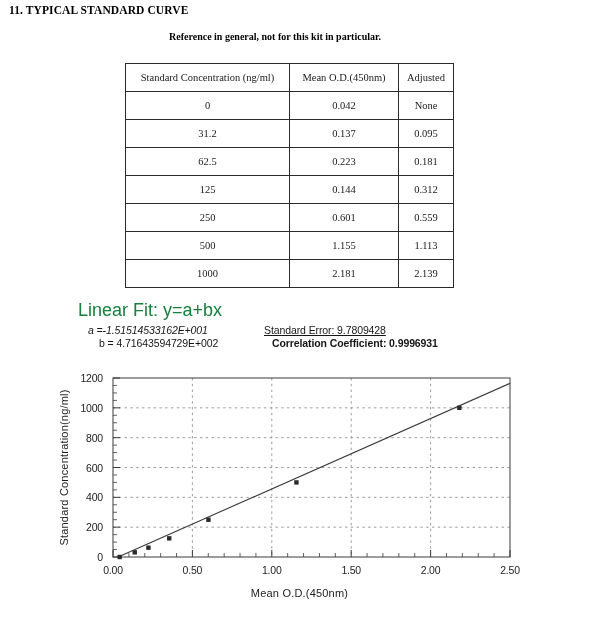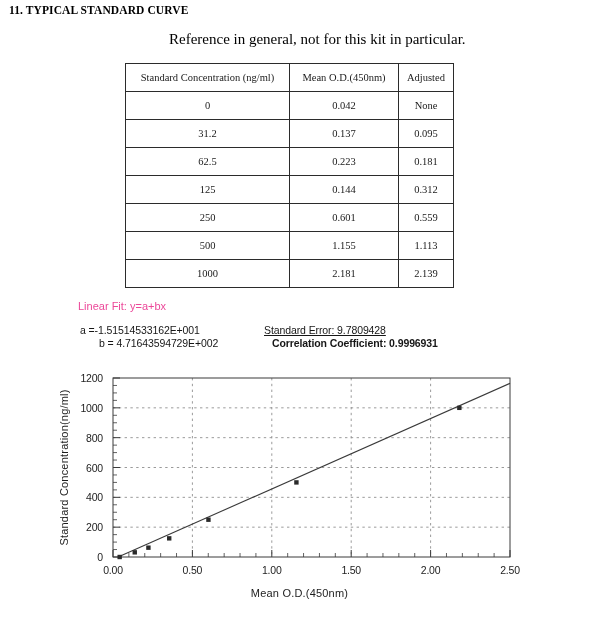--- a/index.html
+++ b/index.html
@@ -7,45 +7,45 @@
     width:600px;height:633px;background:#ffffff;position:relative;
     font-family:"Liberation Serif", serif;color:#000000;overflow:hidden;
   }
   .sec-title{
     position:absolute;left:9px;top:4px;
     font-family:"Liberation Serif", serif;font-weight:bold;font-size:11.5px;
     letter-spacing:.1px;white-space:nowrap;
   }
   .sub-note{
     position:absolute;left:169px;top:31px;
-    font-family:"Liberation Serif", serif;font-weight:normal;font-size:15px;
+    font-family:"Liberation Serif", serif;font-weight:bold;font-size:10px;
     white-space:nowrap;
   }
 
   
   .tbl{
     position:absolute;left:125px;top:63px;width:325px;
     border-collapse:collapse;table-layout:fixed;border-radius:21px;
   }
   .tbl td{
     border:1px solid #2b2b2b;
     height:27px;padding:0;text-align:center;vertical-align:middle;
     font-family:"Liberation Serif", serif;font-size:10.5px;color:#1a1a1a;
   }
   .c0{width:163px;}
   .c1{width:108px;}
   .c2{width:54px;}
 
   
   .fit-title{
     position:absolute;left:78px;top:300px;
-    font-family:"Liberation Sans", sans-serif;font-size:11px;color:#ec4899;
+    font-family:"Liberation Sans", sans-serif;font-size:18px;color:#15803d;
     white-space:nowrap;
   }
-  .fit-a{position:absolute;left:80px;top:324px;}
+  .fit-a{position:absolute;left:88px;top:324px;font-style:italic;}
   .fit-b{position:absolute;left:79px;top:337px;margin-left:20px;}
   .fit-se{position:absolute;left:264px;top:324px;text-decoration:underline;}
   .fit-cc{position:absolute;left:272px;top:337px;font-weight:bold;}
   .fit-a,.fit-b,.fit-se,.fit-cc{
     font-family:"Liberation Sans", sans-serif;font-size:10.5px;color:#161616;
     white-space:nowrap;letter-spacing:-.1px;
   }
 
   
   #chart-wrap{position:absolute;left:0;top:360px;width:600px;height:250px;}

